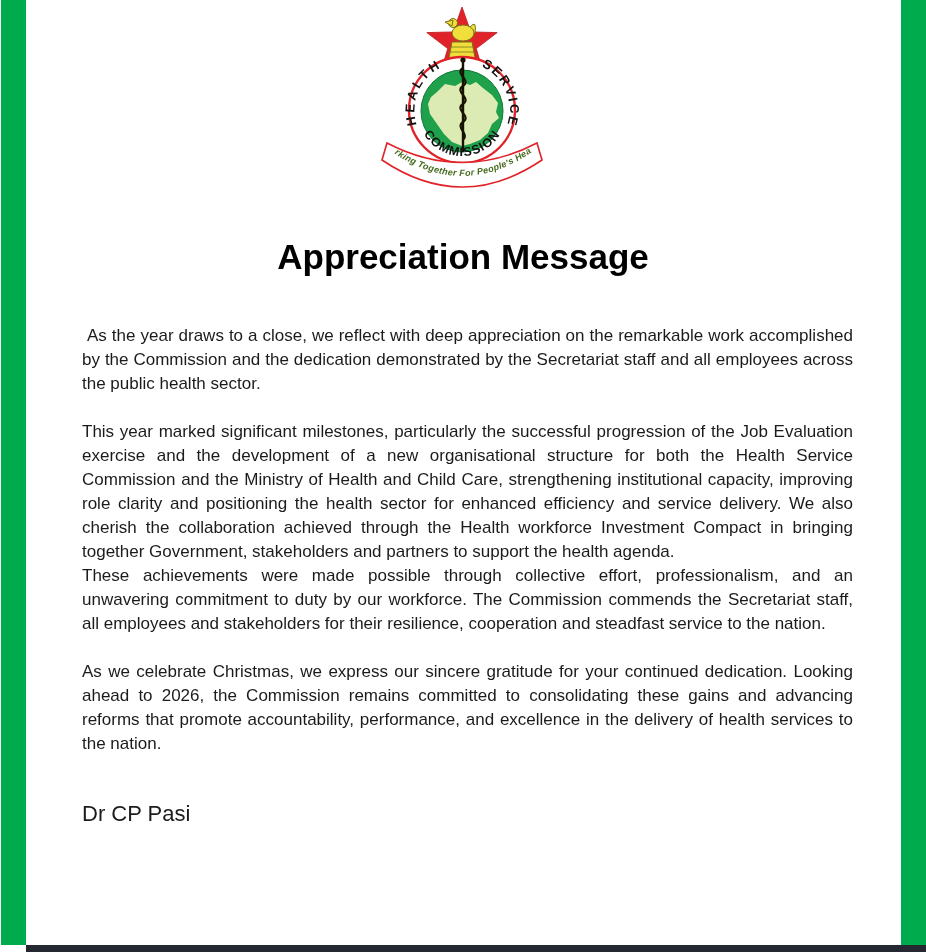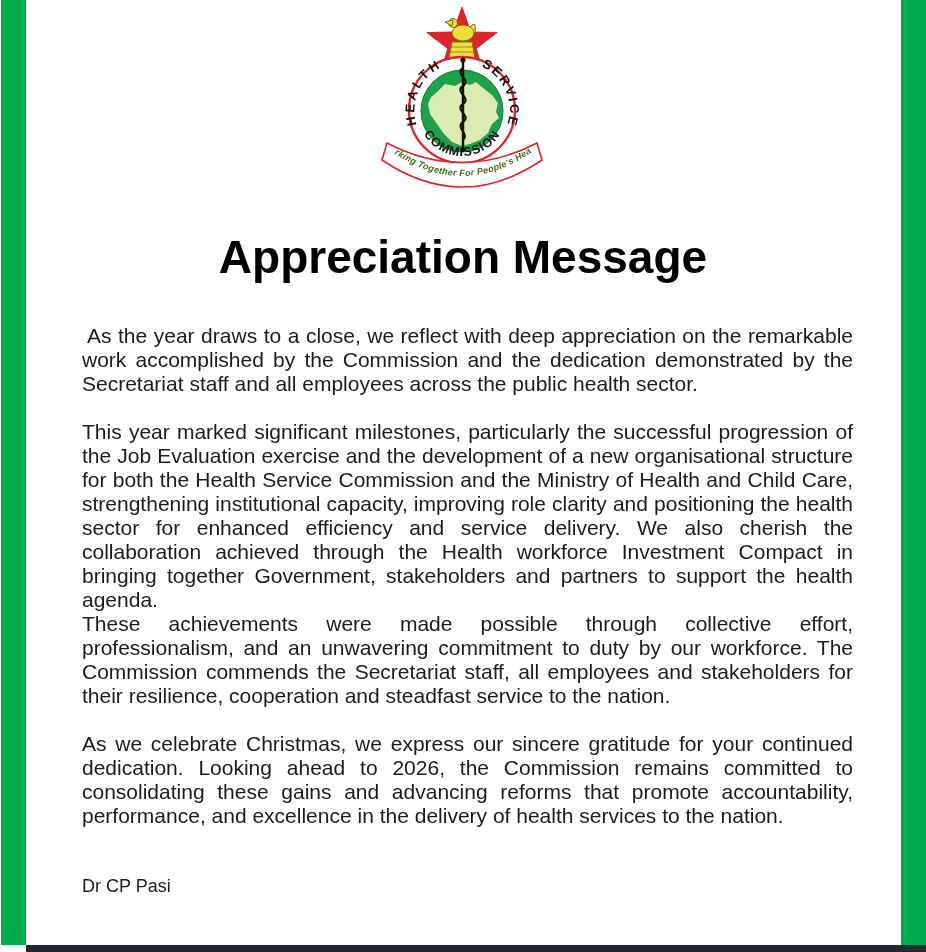--- a/index.html
+++ b/index.html
@@ -14,40 +14,40 @@
   .page{position:relative;width:926px;height:952px;background:#fff;}
   .green-bar{position:absolute;top:0;bottom:7px;width:25px;background:#00ab4e;}
   .green-bar.left{left:1px;}
   .green-bar.right{right:0;}
   .bottom-bar{position:absolute;left:26px;right:0;bottom:0;height:7px;background:#242931;}
   .logo-wrap{width:926px;height:200px;}
   .logo-wrap svg{display:block;}
   h1.doc-title{
     margin:36px 0 0 0;
     text-align:center;
-    font-size:46px;
+    font-size:35px;
     line-height:42px;
     font-weight:bold;
     color:#000;
     letter-spacing:0px;
   }
   .body-text{
     margin:46px 73px 0 82px;
-    font-size:21px;
+    font-size:17px;
     line-height:24px;
     text-align:justify;
     color:#1b1b1b;
   }
   .body-text p{margin:0;}
   .body-text p.indent-first{text-indent:5px;}
   .body-text p.gap-after{margin-bottom:24px;}
   .body-text p.gap-after-sm{margin-bottom:32px;}
   .signature{
     margin:46px 73px 0 82px;
-    font-size:18px;
+    font-size:22px;
     line-height:24px;
     color:#1b1b1b;
   }
   .arc-label{font-weight:bold;font-family:"Liberation Sans",sans-serif;}
 </style>
 </head>
 <body>
 
 <div class="page">
 

